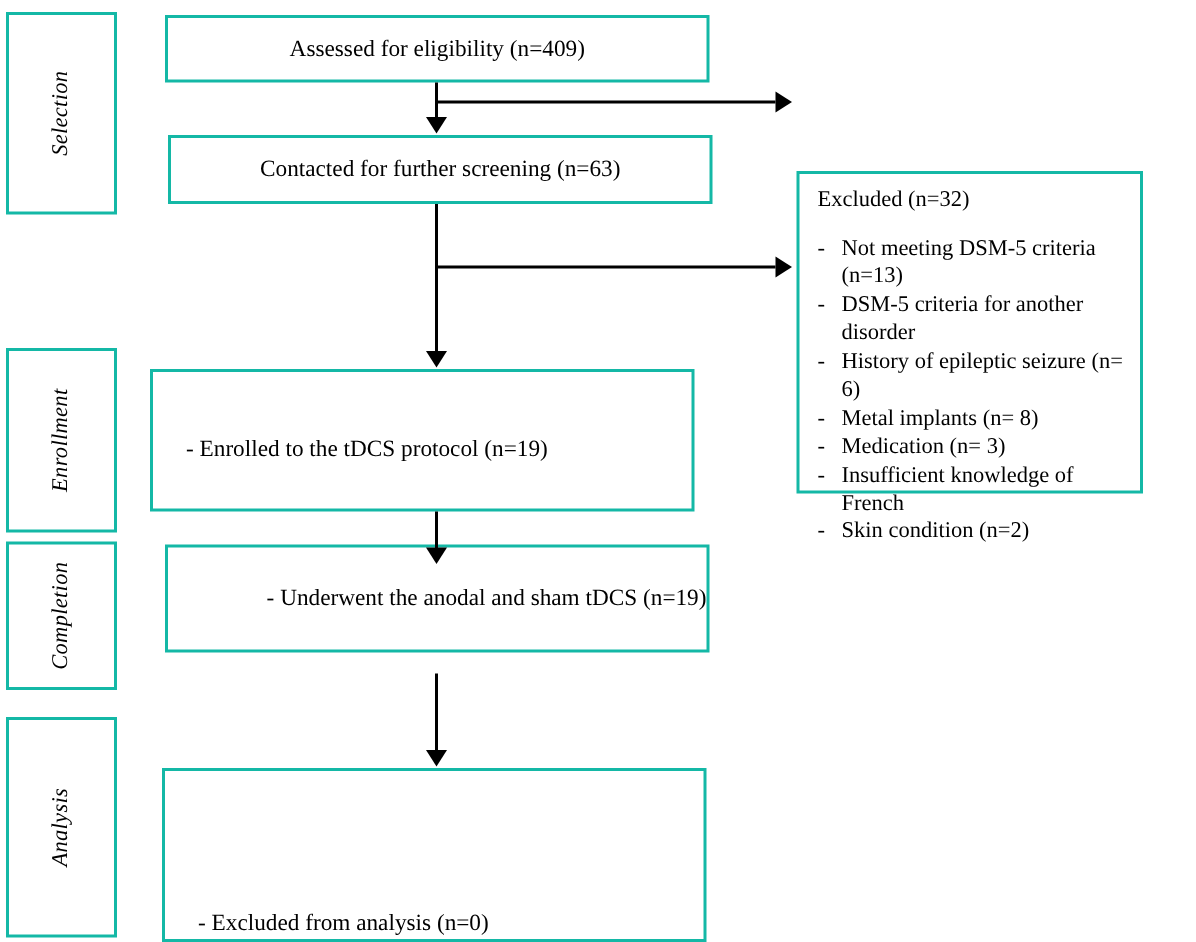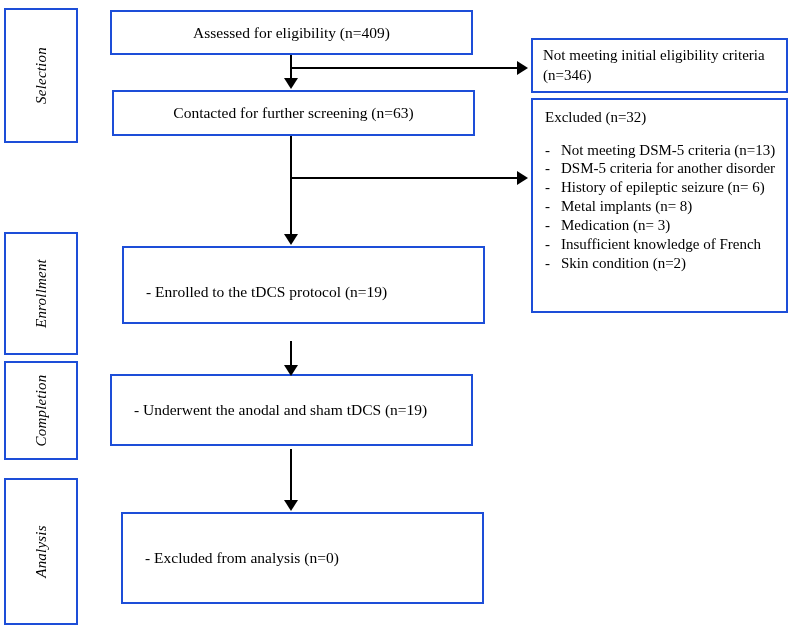--- a/index.html
+++ b/index.html
@@ -17,21 +17,21 @@
     width: 797px;
     height: 628px;
     background: #ffffff;
     overflow: hidden;
   }
 
   
   .box {
     position: absolute;
     box-sizing: border-box;
-    border: 2px solid #1d4ed8;
+    border: 2px solid #14b8a6;
     background: #ffffff;
   }
 
   
   .stage-box {
     display: flex;
     align-items: center;
     justify-content: center;
   }
   .stage-label {
@@ -148,44 +148,40 @@
   </div>
 
   <div class="box flow-box centered" style="left:110px; top:10px; width:363px; height:45px;">
     <div class="centered-text">Assessed for eligibility (n=409)</div>
   </div>
 
   <div class="box flow-box centered" style="left:112px; top:90px; width:363px; height:46px;">
     <div class="centered-text">Contacted for further screening (n=63)</div>
   </div>
 
-  <div class="box flow-box" style="left:122px; top:246px; width:363px; height:78px; padding:14px 0 0 22px;">
+  <div class="box flow-box" style="left:100px; top:246px; width:363px; height:95px; padding:14px 0 0 22px;">
     <ul class="bullet-list">
       <li>-   Enrolled to the tDCS protocol (n=19)</li>
     </ul>
   </div>
 
-  <div class="box flow-box" style="left:110px; top:374px; width:363px; height:72px; padding:0 0 0 22px;">
+  <div class="box flow-box" style="left:110px; top:363px; width:363px; height:72px; padding:0 0 0 22px;text-align:right;">
     <ul class="bullet-list">
       <li>- Underwent the anodal and sham tDCS (n=19)</li>
     </ul>
   </div>
 
-  <div class="box flow-box" style="left:121px; top:512px; width:363px; height:92px; padding:0 0 0 22px;">
+  <div class="box flow-box" style="left:108px; top:512px; width:363px; height:116px; padding:0 0 0 22px;justify-content:flex-end;">
     <ul class="bullet-list">
       <li>- Excluded from analysis (n=0)</li>
     </ul>
   </div>
 
-  <div class="box flow-box" style="left:531px; top:38px; width:257px; height:55px; padding:0 0 0 10px;">
-    <div class="side-title">Not meeting initial eligibility criteria</div>
-    <div class="side-title">(n=346)</div>
-  </div>
-
-  <div class="box" style="left:531px; top:98px; width:257px; height:215px; padding:8px 6px 0 12px;">
+
+  <div class="box" style="left:531px; top:114px; width:231px; height:215px; padding:8px 6px 0 12px;">
     <div class="side-title side-title-block">Excluded (n=32)</div>
 
     <div class="dash-row">
       <span class="dash-mark">-</span>
       <span class="dash-text">Not meeting DSM-5 criteria (n=13)</span>
     </div>
 
     <div class="dash-row">
       <span class="dash-mark">-</span>
       <span class="dash-text">DSM-5 criteria for another disorder</span>

